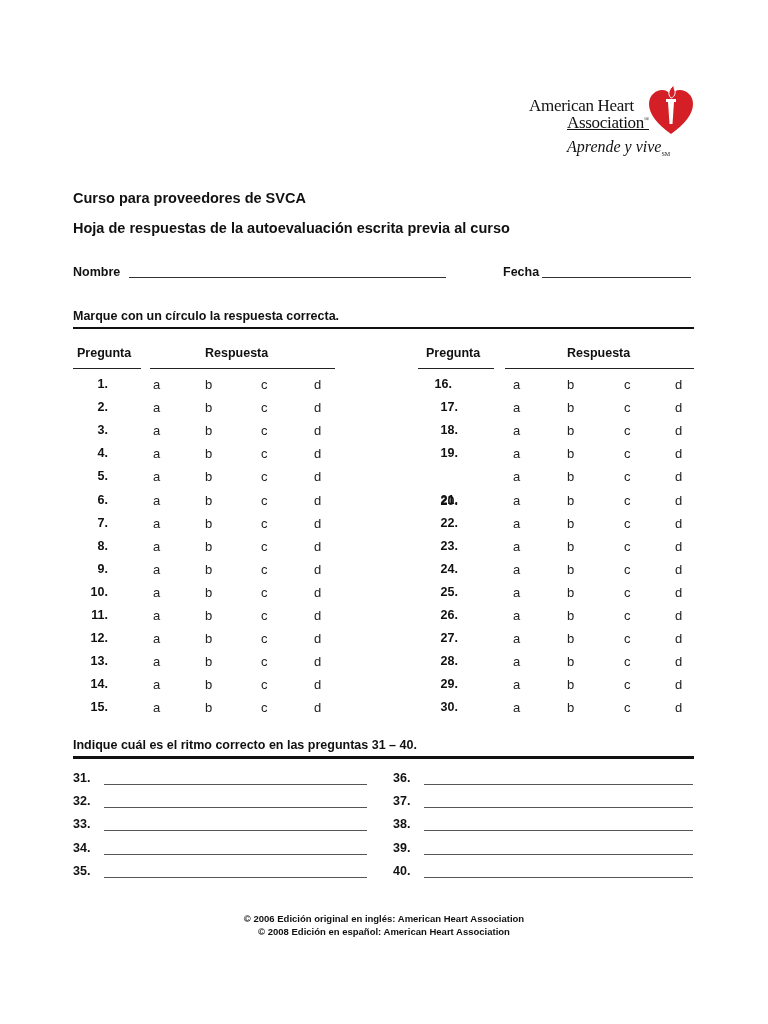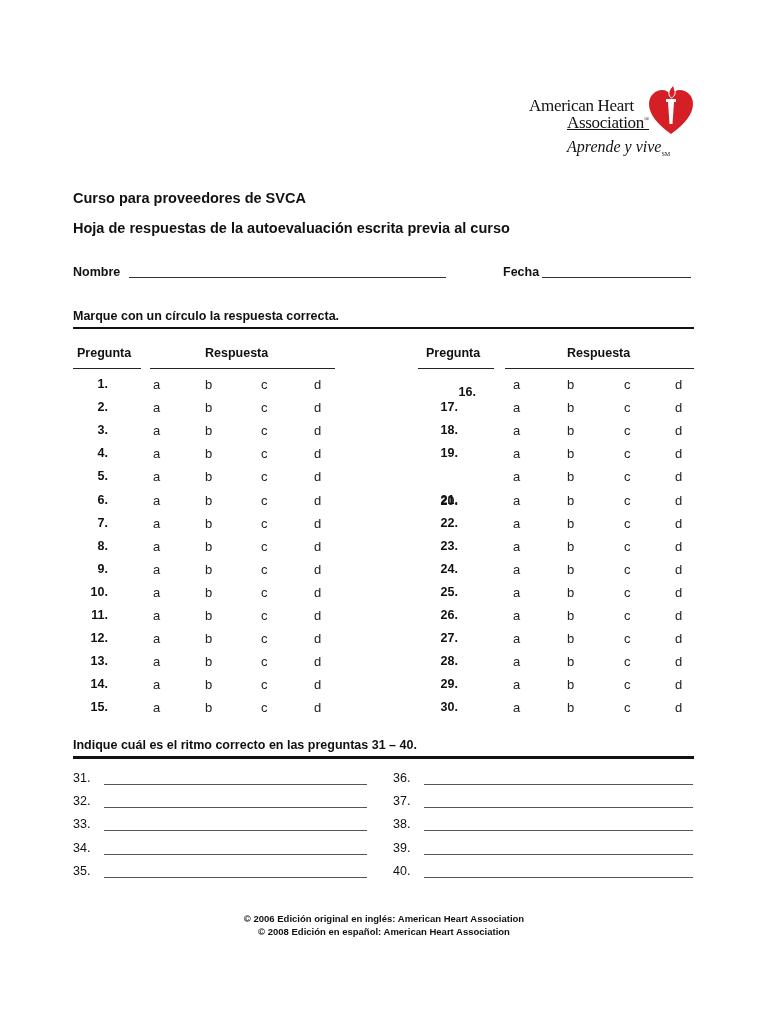--- a/index.html
+++ b/index.html
@@ -16,21 +16,21 @@
     .title { left: 73px; font-size: 14.5px; font-weight: bold; }
     .t1 { top: 190px; } .t2 { top: 220px; }
     .field-label { font-size: 12.5px; font-weight: bold; top: 265px; }
     .uline { border-bottom: 1px solid #333; height: 12px; }
     .instr { left: 73px; font-size: 12.5px; font-weight: bold; }
     .rule-thick { height: 2px; background: #111; }
     .rule-thin { height: 1px; background: #222; }
     .colhead { font-size: 12.5px; font-weight: bold; top: 346px; }
     .qnum { font-size: 12.5px; font-weight: bold; text-align: right; width: 36px; }
     .opt { font-size: 13px; color: #222; }
-    .rnum { font-size: 12.5px; font-weight: normal; }
+    .rnum { font-size: 12.5px; font-weight: bold; }
     .rline { height: 1px; background: #555; }
     .copy { font-size: 9.5px; font-weight: bold; text-align: center; left: 0; width: 768px; }
   </style>
 </head>
 <body>
 
 <div class="abs logo-text logo-line1">American Heart</div>
 <div class="abs logo-text logo-line2"><span>Association</span><sup>®</sup></div>
 <div class="abs logo-text tagline"><span>Aprende y vive</span><sub>SM</sub></div>
 <svg class="abs heart" viewBox="0 0 48 54">
@@ -130,21 +130,21 @@
     <div class="abs qnum" style="left: 72px; top: 677px;">14.</div>
     <div class="abs opt" style="left: 153px; top: 677px;">a</div>
     <div class="abs opt" style="left: 205px; top: 677px;">b</div>
     <div class="abs opt" style="left: 261px; top: 677px;">c</div>
     <div class="abs opt" style="left: 314px; top: 677px;">d</div>
     <div class="abs qnum" style="left: 72px; top: 700px;">15.</div>
     <div class="abs opt" style="left: 153px; top: 700px;">a</div>
     <div class="abs opt" style="left: 205px; top: 700px;">b</div>
     <div class="abs opt" style="left: 261px; top: 700px;">c</div>
     <div class="abs opt" style="left: 314px; top: 700px;">d</div>
-    <div class="abs qnum" style="left: 440px; top: 377px; margin-top: 8px;">16.</div>
+    <div class="abs qnum" style="left: 416px; top: 377px;">16.</div>
     <div class="abs opt" style="left: 513px; top: 377px;">a</div>
     <div class="abs opt" style="left: 567px; top: 377px;">b</div>
     <div class="abs opt" style="left: 624px; top: 377px;">c</div>
     <div class="abs opt" style="left: 675px; top: 377px;">d</div>
     <div class="abs qnum" style="left: 422px; top: 400px;">17.</div>
     <div class="abs opt" style="left: 513px; top: 400px;">a</div>
     <div class="abs opt" style="left: 567px; top: 400px;">b</div>
     <div class="abs opt" style="left: 624px; top: 400px;">c</div>
     <div class="abs opt" style="left: 675px; top: 400px;">d</div>
     <div class="abs qnum" style="left: 422px; top: 423px;">18.</div>

